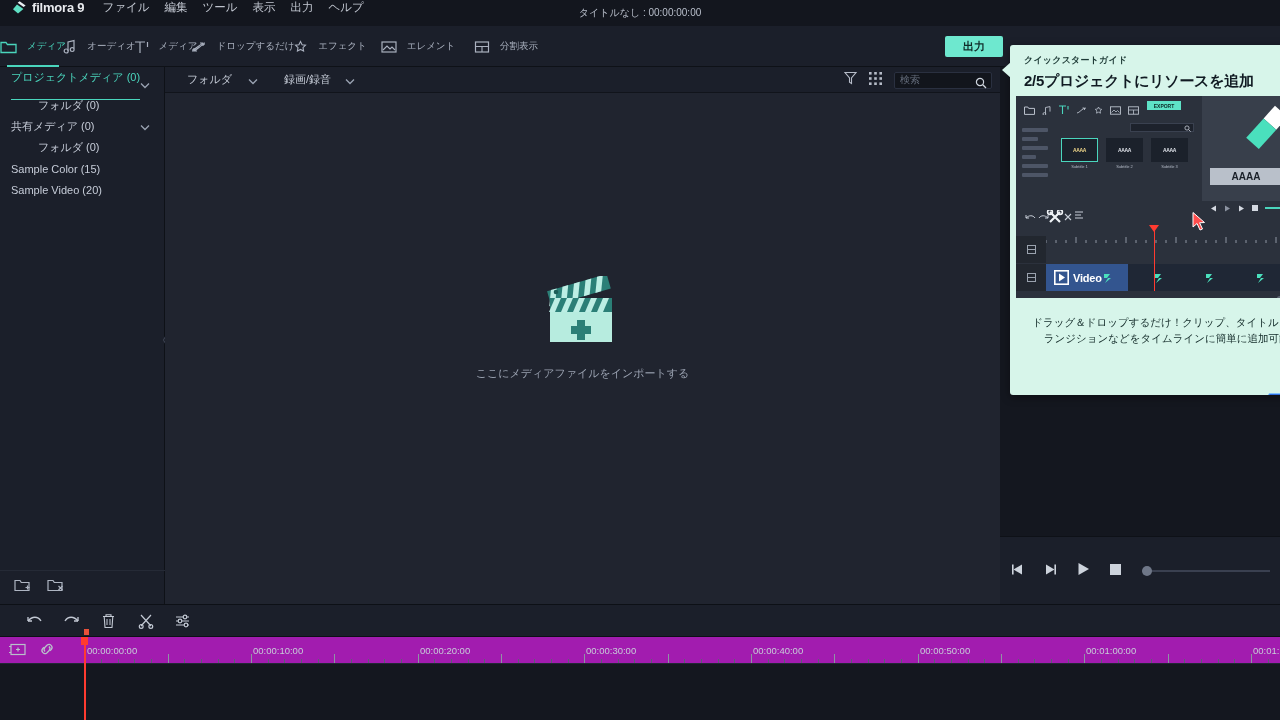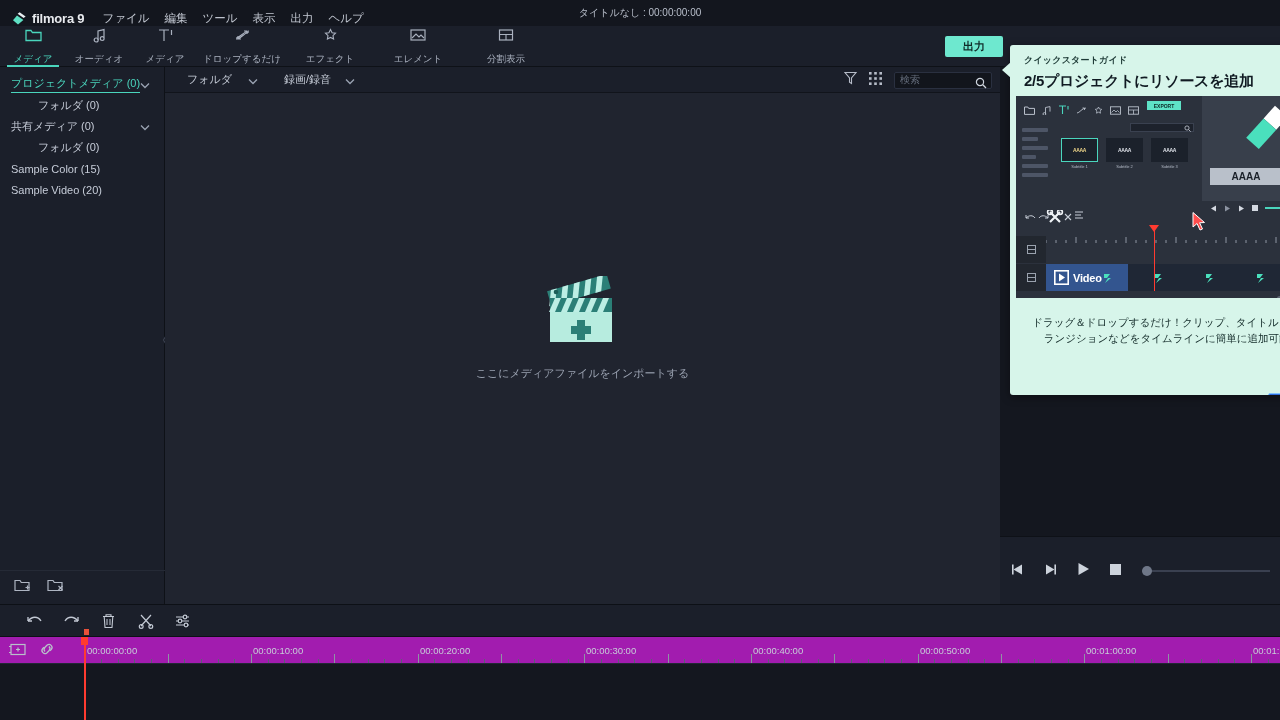--- a/index.html
+++ b/index.html
@@ -7,41 +7,41 @@
     width:1280px; height:720px;
     background:#14171f;
     font-family:"Liberation Sans", sans-serif;
     overflow:hidden;
   }
   #app { position:relative; width:1280px; height:720px; background:#14171f; }
 
   
   .menubar {
     position:absolute; left:0; top:0; width:1280px; height:26px;
-    background:#13161e; display:flex; align-items:flex-end;
+    background:#13161e; display:flex; align-items:flex-start;
   }
   .logo-wrap { display:flex; align-items:center; gap:5px; padding:0 10px 0 12px; }
   .logo-mark { width:15px; height:15px; position:relative; }
   .logo-text { color:#e8eaee; font-size:13px; font-weight:bold; letter-spacing:-0.2px; }
   .menu-items { display:flex; align-items:center; gap:15px; margin-left:8px; }
   .menu-item { color:#c3c8d2; font-size:11.5px; cursor:default; }
   .title-center {
     position:absolute; left:0; top:0; width:1280px; height:26px;
     display:flex; align-items:center; justify-content:center;
     color:#b9bfcb; font-size:10px; pointer-events:none;
   }
 
   
   .tooltabs {
     position:absolute; left:0; top:26px; width:1280px; height:41px;
     background:#1b1f2a; border-bottom:1px solid #0e1117;
     display:flex; align-items:flex-start;
   }
   .ttab {
-    width:66px; height:41px; display:flex; flex-direction:column;
+    width:66px; height:41px; display:flex; 
     align-items:center; justify-content:center; gap:10px; cursor:default;
     position:relative;
   }
   .ttab .ticon { height:16px; display:flex; align-items:center; justify-content:center; }
   .ttab .tlabel { font-size:9.5px; color:#aab1bf; white-space:nowrap; }
   .ttab.active .tlabel { color:#4ad6bd; }
   .ttab.active::after {
     content:""; position:absolute; bottom:0; left:7px; right:7px; height:2px; background:#4ad6bd;
   }
   .ttab.w-wide { width:88px; }
@@ -56,21 +56,21 @@
   
   .leftpanel {
     position:absolute; left:0; top:67px; width:165px; height:537px;
     background:#1b1f2a; border-right:1px solid #0e1117;
   }
   .lib-item {
     height:21px; display:flex; align-items:center; position:relative;
     font-size:11px; color:#c6ccd8; cursor:default;
   }
   .lib-item .lbl { white-space:nowrap; }
-  .lib-item.sel .lbl { color:#4ad6bd; border-bottom:1px solid #4ad6bd; padding-bottom:1px; }
+  .lib-item.sel .lbl { color:#4ad6bd; border-bottom:1px solid #4ad6bd; padding-bottom:14px; }
   .lib-item .chev { position:absolute; right:14px; top:50%; transform:translateY(-50%); }
   .ind0 { padding-left:11px; }
   .ind1 { padding-left:38px; }
   .libtop { padding-top:7px; }
   .leftpanel-foot {
     position:absolute; left:0; bottom:0; width:165px; height:34px;
     display:flex; align-items:center; gap:16px; padding-left:14px;
     border-top:1px solid #252a36;
   }
   .collapse-handle {

